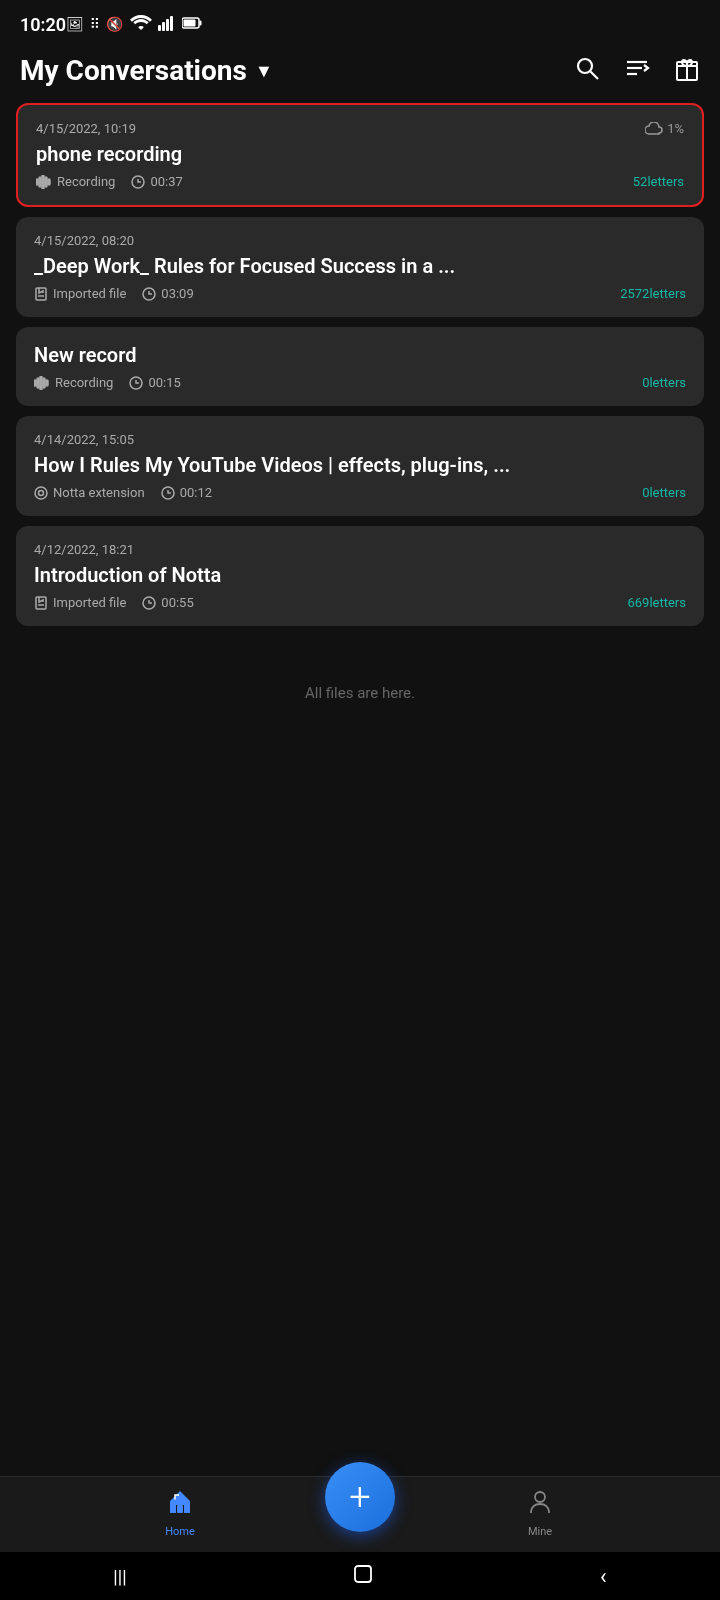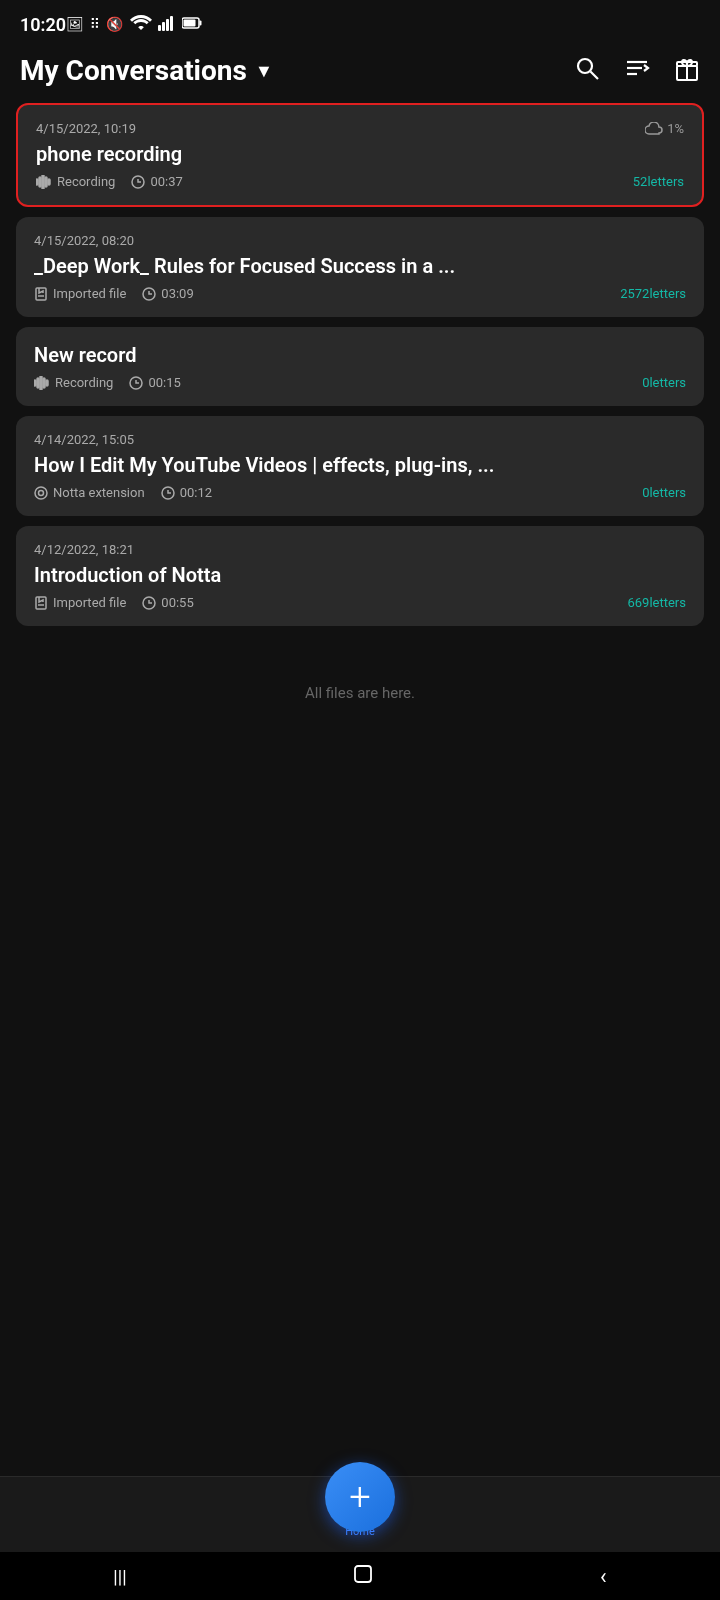--- a/index.html
+++ b/index.html
@@ -376,21 +376,21 @@
         </span>
       </div>
       <span class="conv-letters">0letters</span>
     </div>
   </div>
 
   <div class="conv-card">
     <div class="conv-card-top">
       <span class="conv-date">4/14/2022, 15:05</span>
     </div>
-    <div class="conv-title">How I Edit My YouTube Videos | effects, plug-ins, ...</div>
+    <div class="conv-title">How I Rules My YouTube Videos | effects, plug-ins, ...</div>
     <div class="conv-meta">
       <div class="conv-meta-left">
         <span class="conv-type">
           <svg width="14" height="14" viewBox="0 0 14 14" fill="none" stroke="#aaa" stroke-width="1.5">
             <circle cx="7" cy="7" r="6"></circle>
             <circle cx="7" cy="7" r="2.5"></circle>
           </svg>
           <span>Notta extension</span>
         </span>
         <span class="conv-duration">
@@ -443,20 +443,29 @@
 <div class="bottom-nav">
   <div class="nav-item nav-home">
     <span class="nav-icon">
       <svg width="28" height="28" viewBox="0 0 28 28" fill="none">
         <path d="M4 14 L14 4 L24 14 L24 26 L18 26 L18 18 L10 18 L10 26 L4 26 Z" fill="#4488ff"></path>
         <rect x="11" y="18" width="6" height="8" rx="1" fill="#4488ff"></rect>
         <path d="M9 12.5 L9 8 L13 8" stroke="#fff" stroke-width="1.5" fill="none"></path>
       </svg>
     </span>
     <span class="nav-label">Home</span>
+  </div>
+  <div class="nav-item nav-mine">
+    <span class="nav-icon">
+      <svg width="28" height="28" viewBox="0 0 28 28" fill="none" stroke="#888" stroke-width="1.8">
+        <circle cx="14" cy="10" r="5"></circle>
+        <path d="M5 26 C5 20 9 17 14 17 C19 17 23 20 23 26"></path>
+      </svg>
+    </span>
+    <span class="nav-label">Mine</span>
   </div>
 </div>
 
 <div class="system-nav">
   <span class="sys-nav-btn">|||</span>
   <span class="sys-nav-btn">
     <svg width="20" height="20" viewBox="0 0 20 20" fill="none" stroke="white" stroke-width="1.8">
       <rect x="2" y="2" width="16" height="16" rx="3"></rect>
     </svg>
   </span>

